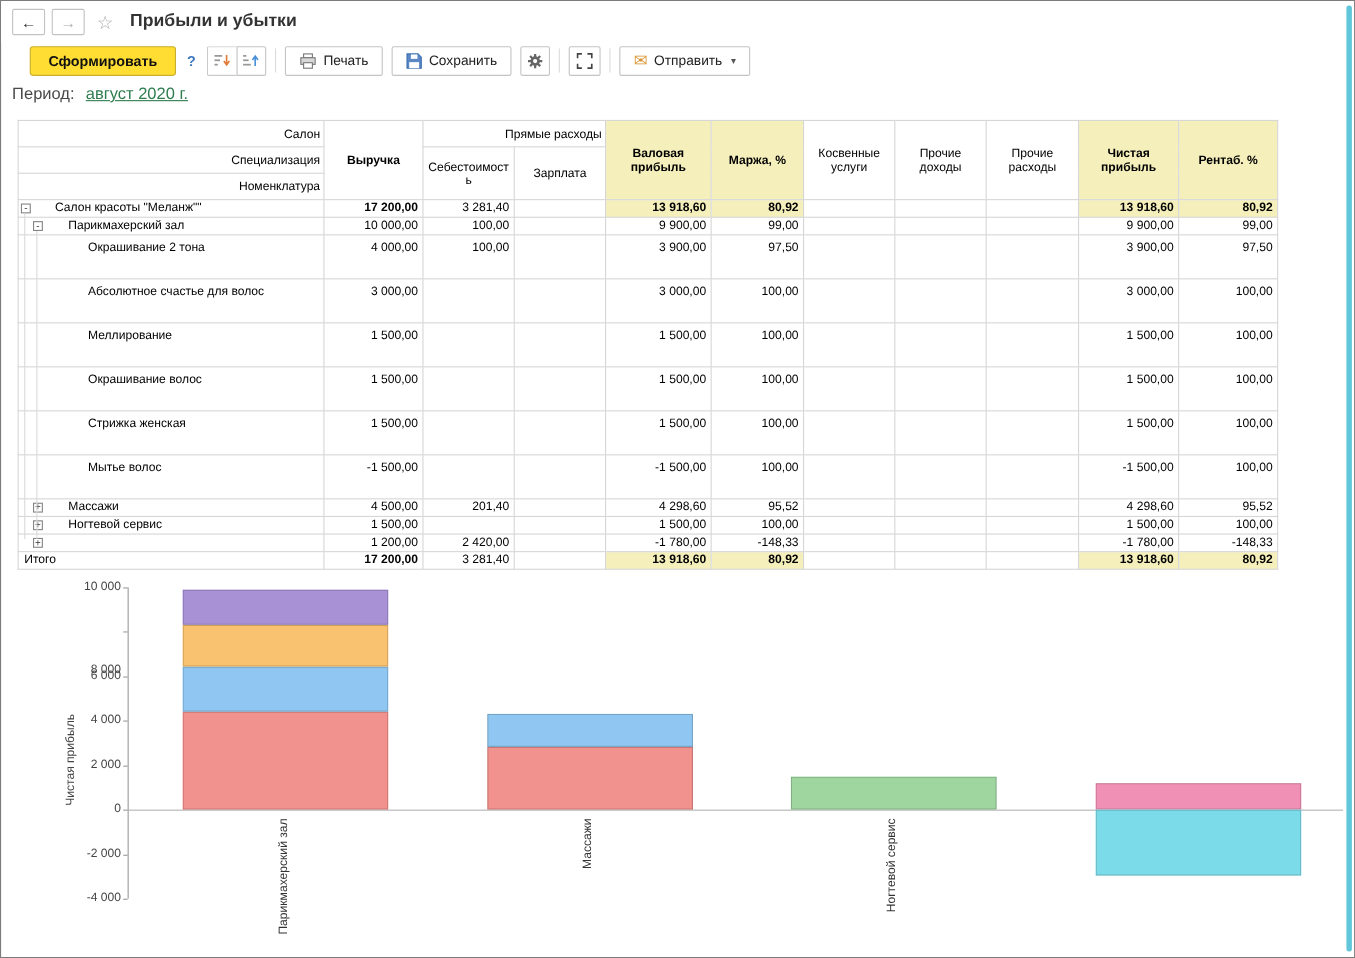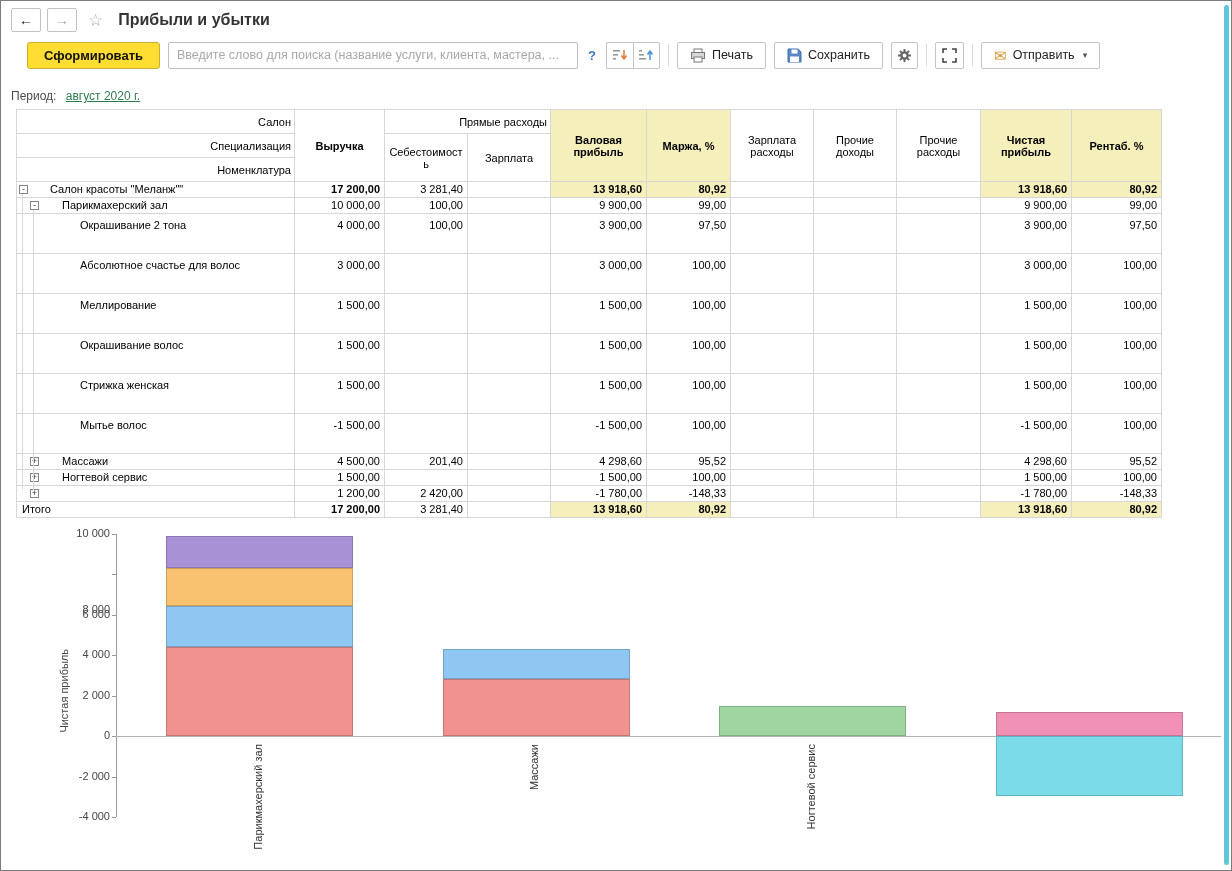--- a/index.html
+++ b/index.html
@@ -31,21 +31,21 @@
   .iconbtn { width:27px; height:27px; background:#fff; border:1px solid #c4c4c4; display:flex; align-items:center; justify-content:center; border-radius:2px; }
   .iconpair .iconbtn:first-child { border-right:none; border-radius:2px 0 0 2px; }
   .iconpair .iconbtn:last-child { border-radius:0 2px 2px 0; }
   .btn { display:flex; align-items:center; gap:6px; height:27px; background:#fff; border:1px solid #c4c4c4; border-radius:2px; padding:0 12px; font-size:12.5px; color:#222; }
   .sep { width:1px; height:22px; background:#dcdcdc; }
   .caret { font-size:9px; color:#555; margin-left:2px; }
   .env { color:#d9952f; font-size:15px; line-height:1; }
   .fsbtn { width:29px; }
 
   
-  .period { position:absolute; top:76px; left:10px; font-size:12px; color:#4a4a4a;margin-top:12px; }
+  .period { position:absolute; top:76px; left:10px; font-size:15px; color:#4a4a4a; }
   .period-link { color:#2e7d4f; text-decoration:underline; margin-left:6px; cursor:pointer; }
 
   
   .grid { position:absolute; top:108px; left:15px; width:1145px; border-collapse:collapse; table-layout:fixed; }
   .grid th, .grid td { border:1px solid #d6d6d6; font-size:11px; color:#000; overflow:hidden; }
   thead tr { height:24px; }
   thead th { font-weight:normal; padding:1px 3px; text-align:center; vertical-align:middle; background:#fff; word-break:break-word; }
   thead th.wb { word-break:break-all; }
   thead th.left { text-align:right; padding-left:5px; }
   .b { font-weight:bold; }
@@ -86,21 +86,20 @@
 
 <div class="titlebar">
   <button class="navbtn"><span>←</span></button>
   <button class="navbtn fwd"><span>→</span></button>
   <span class="star">☆</span>
   <span class="title">Прибыли и убытки</span>
 </div>
 
 <div class="toolbar">
   <button class="btn-generate">Сформировать</button>
-  <input class="search" placeholder="Введите слово для поиска (название услуги, клиента, мастера, ..." style="">
   <span class="help">?</span>
   <span class="iconpair">
     <button class="iconbtn">
       <svg width="16" height="14" viewBox="0 0 16 14">
         <rect x="1" y="2" width="7" height="1.6" fill="#999"></rect>
           <rect x="1" y="6" width="5" height="1.6" fill="#999"></rect>
           <rect x="1" y="10" width="3" height="1.6" fill="#999"></rect>
         <path d="M12 2 v8 M9.5 7.5 L12 11 L14.5 7.5" stroke="#e07b39" stroke-width="1.5" fill="none"></path>
       </svg>
     </button>
@@ -178,21 +177,21 @@
       <col style="width:91px">
       <col style="width:90px">
   </colgroup>
   <thead>
     <tr>
       <th class="left">Салон</th>
       <th rowspan="3" class="b">Выручка</th>
       <th colspan="2" class="left">Прямые расходы</th>
       <th rowspan="3" class="hl b">Валовая прибыль</th>
       <th rowspan="3" class="hl b">Маржа, %</th>
-      <th rowspan="3">Зарплата расходы</th>
+      <th rowspan="3">Косвенные услуги</th>
       <th rowspan="3">Прочие доходы</th>
       <th rowspan="3">Прочие расходы</th>
       <th rowspan="3" class="hl b">Чистая прибыль</th>
       <th rowspan="3" class="hl b">Рентаб. %</th>
     </tr>
     <tr>
       <th class="left">Специализация</th>
       <th rowspan="2" class="wb">Себестоимость</th>
       <th rowspan="2">Зарплата</th>
     </tr>

